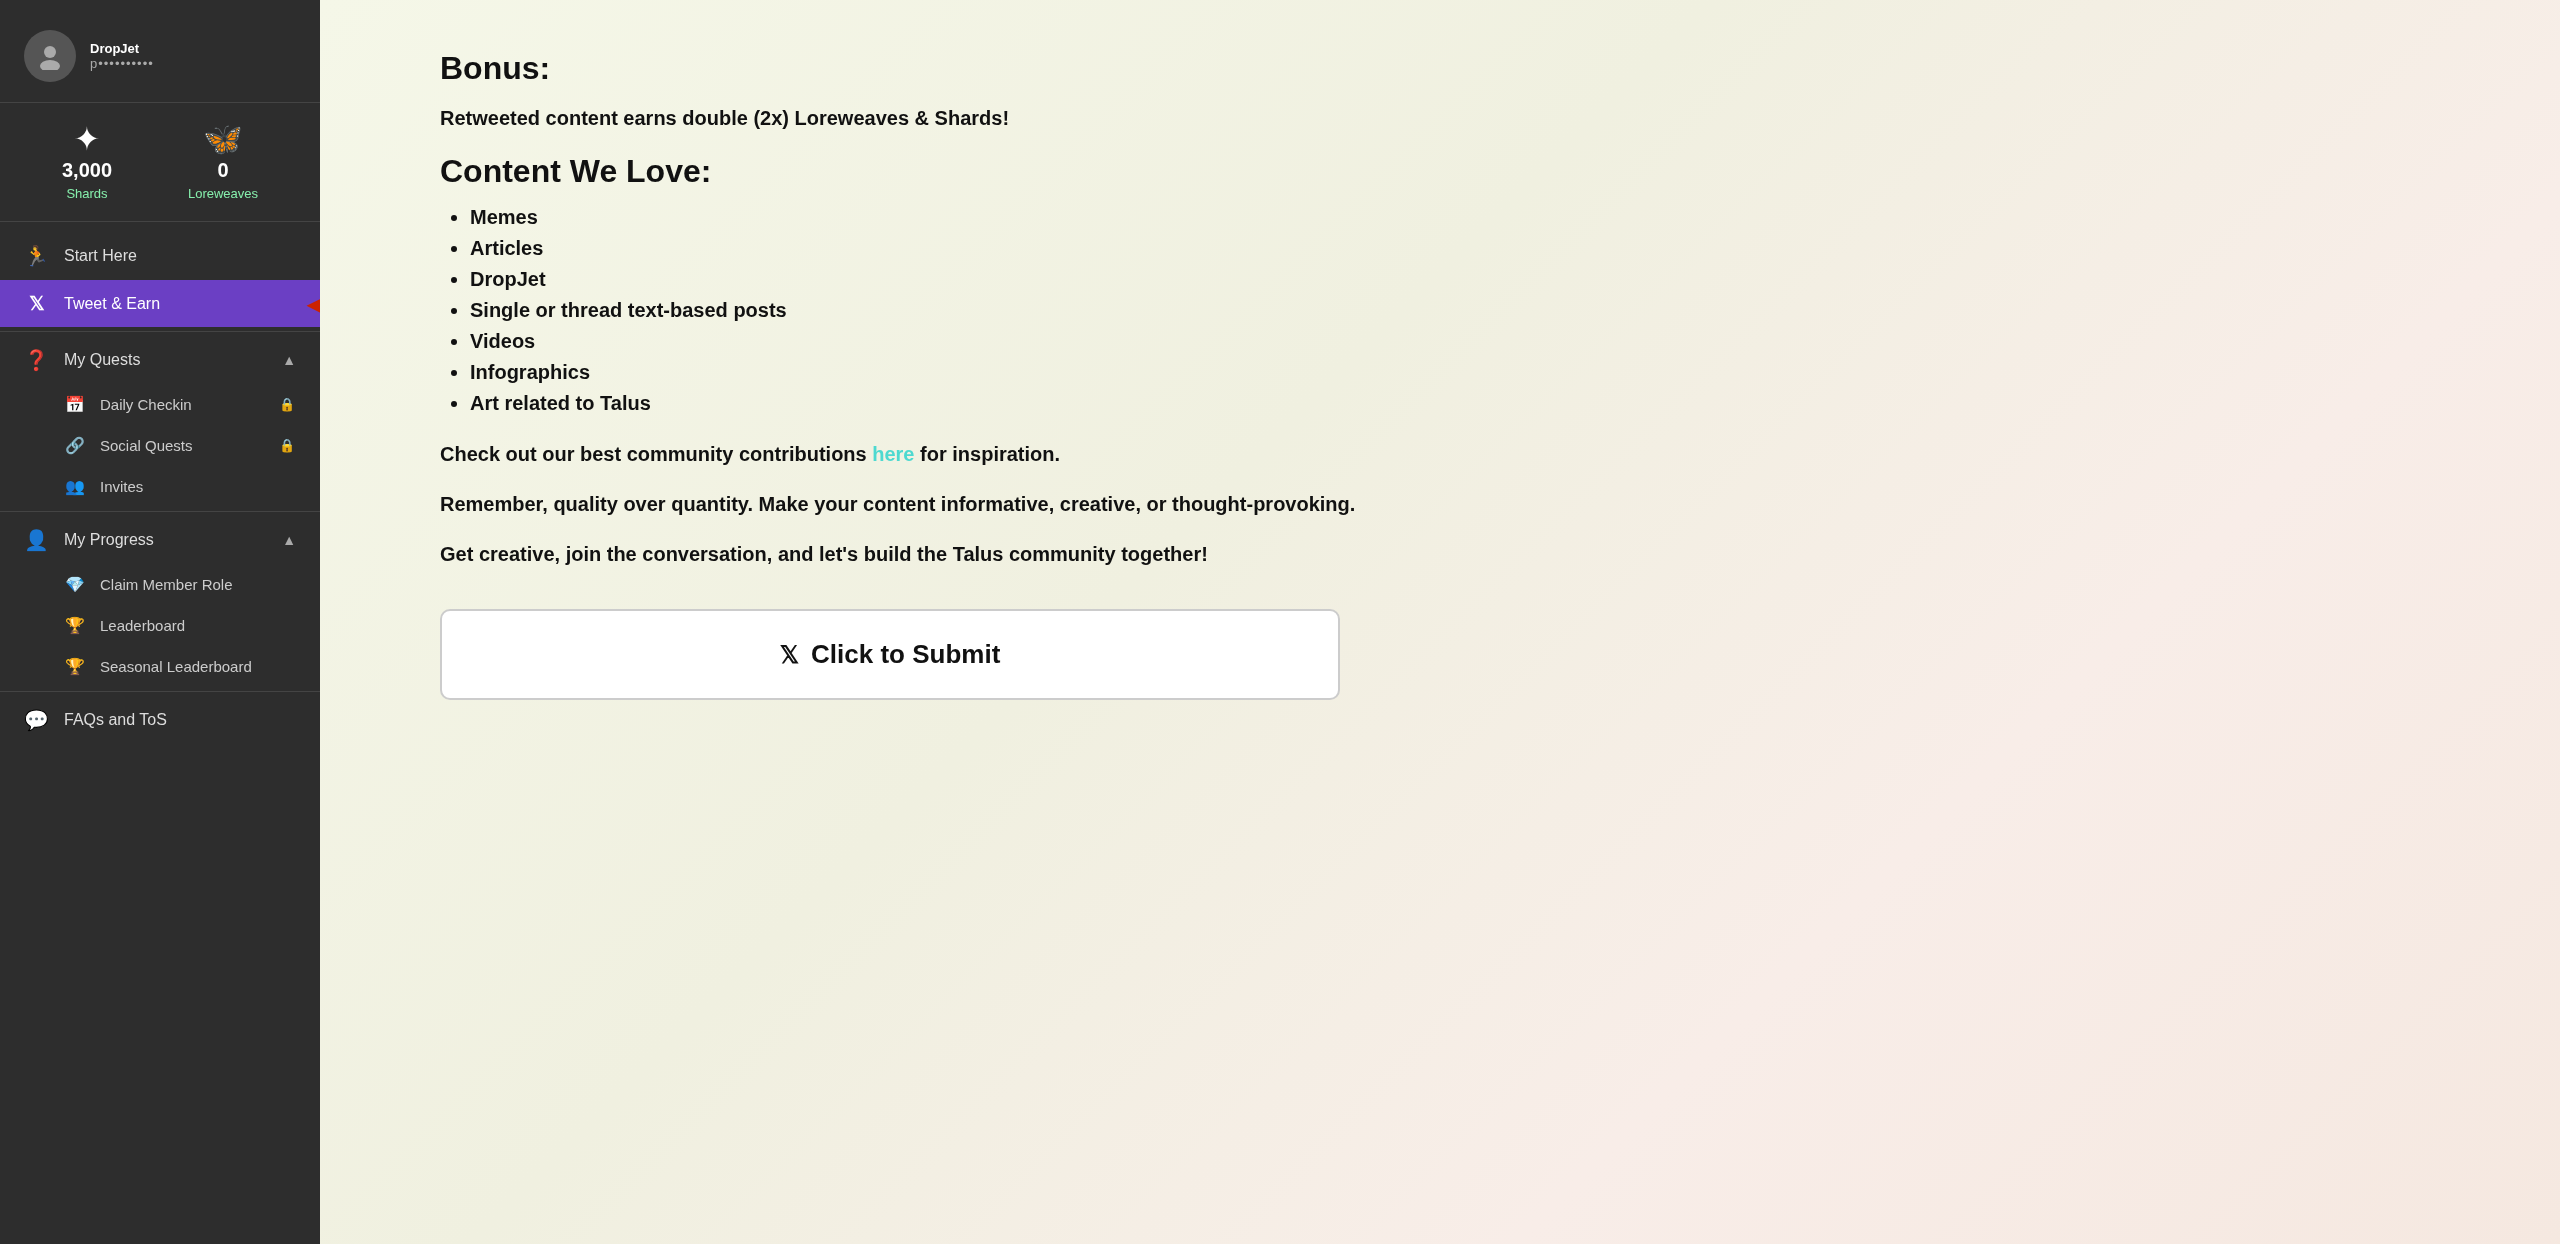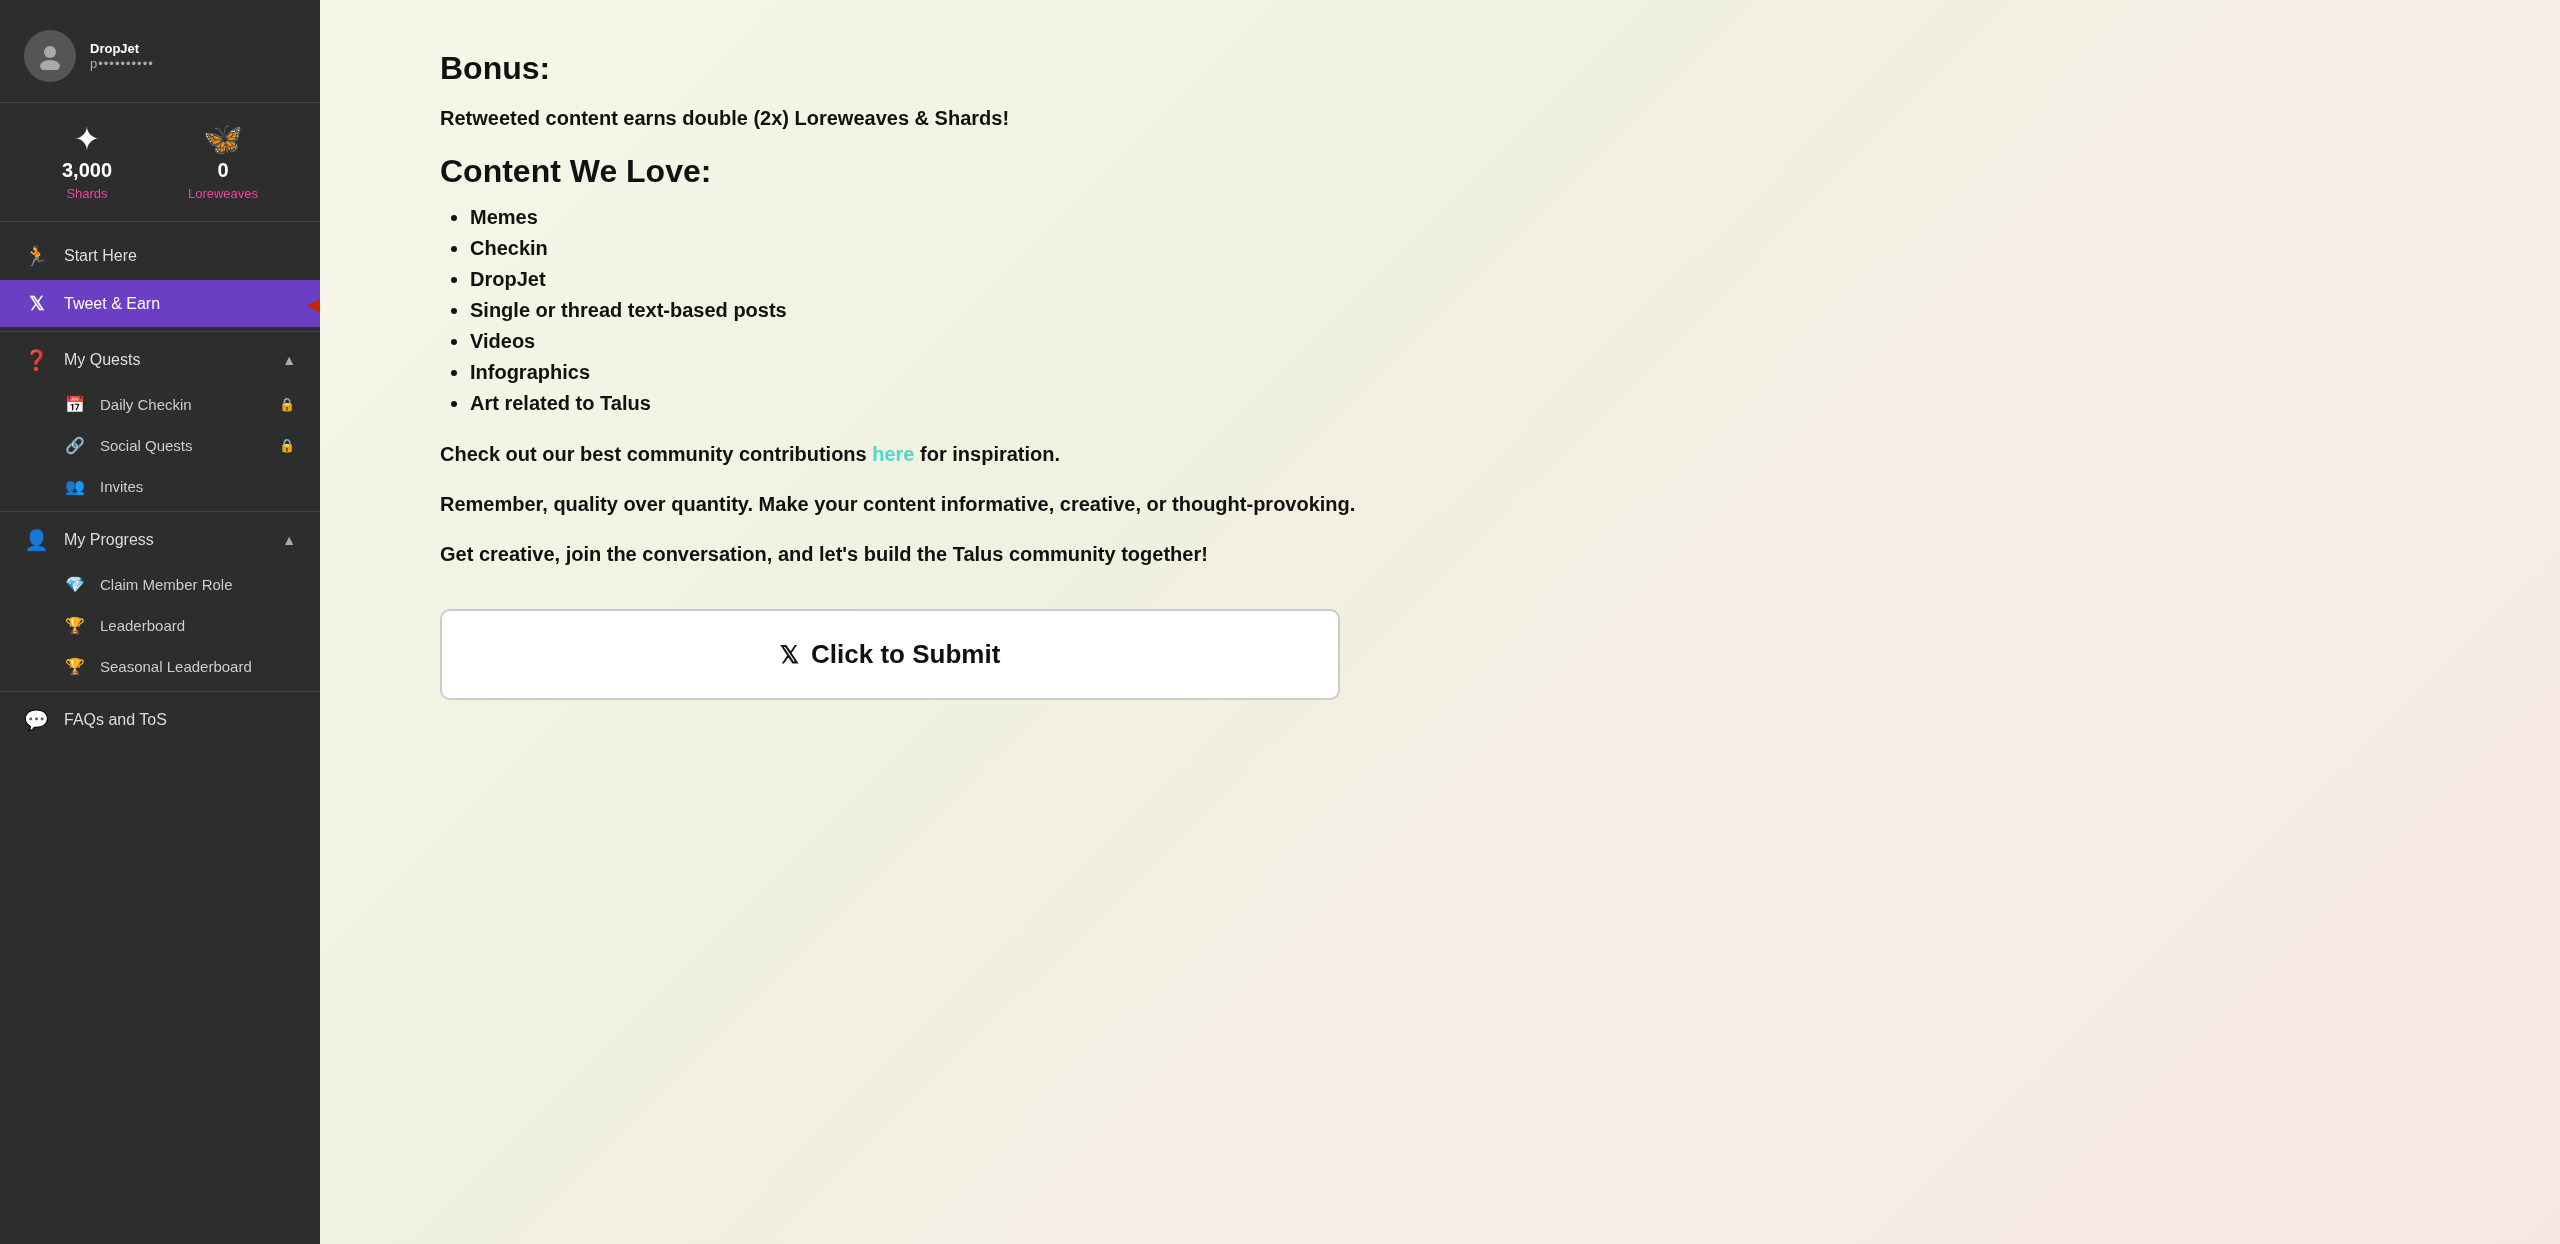--- a/index.html
+++ b/index.html
@@ -77,21 +77,21 @@
     }
 
     .stat-value {
       font-size: 20px;
       font-weight: 700;
       color: #fff;
     }
 
     .stat-label {
       font-size: 13px;
-      color: #ec4899;
+      color: #86efac;
     }
 
     .nav-section {
       padding: 10px 0;
     }
 
     .nav-item {
       display: flex;
       align-items: center;
       gap: 14px;
@@ -346,21 +346,21 @@
 
     <div class="content-section">
 
       <h2>Bonus:</h2>
       <p>Retweeted content earns double (2x) Loreweaves &amp; Shards!</p>
 
       <h2>Content We Love:</h2>
 
       <ul>
         <li>Memes</li>
-        <li>Checkin</li>
+        <li>Articles</li>
         <li>DropJet</li>
         <li>Single or thread text-based posts</li>
         <li>Videos</li>
         <li>Infographics</li>
         <li>Art related to Talus</li>
       </ul>
 
       <p>
         <span>Check out our best community contributions </span><a class="link" href="#">here</a><span> for inspiration.</span>
       </p>

